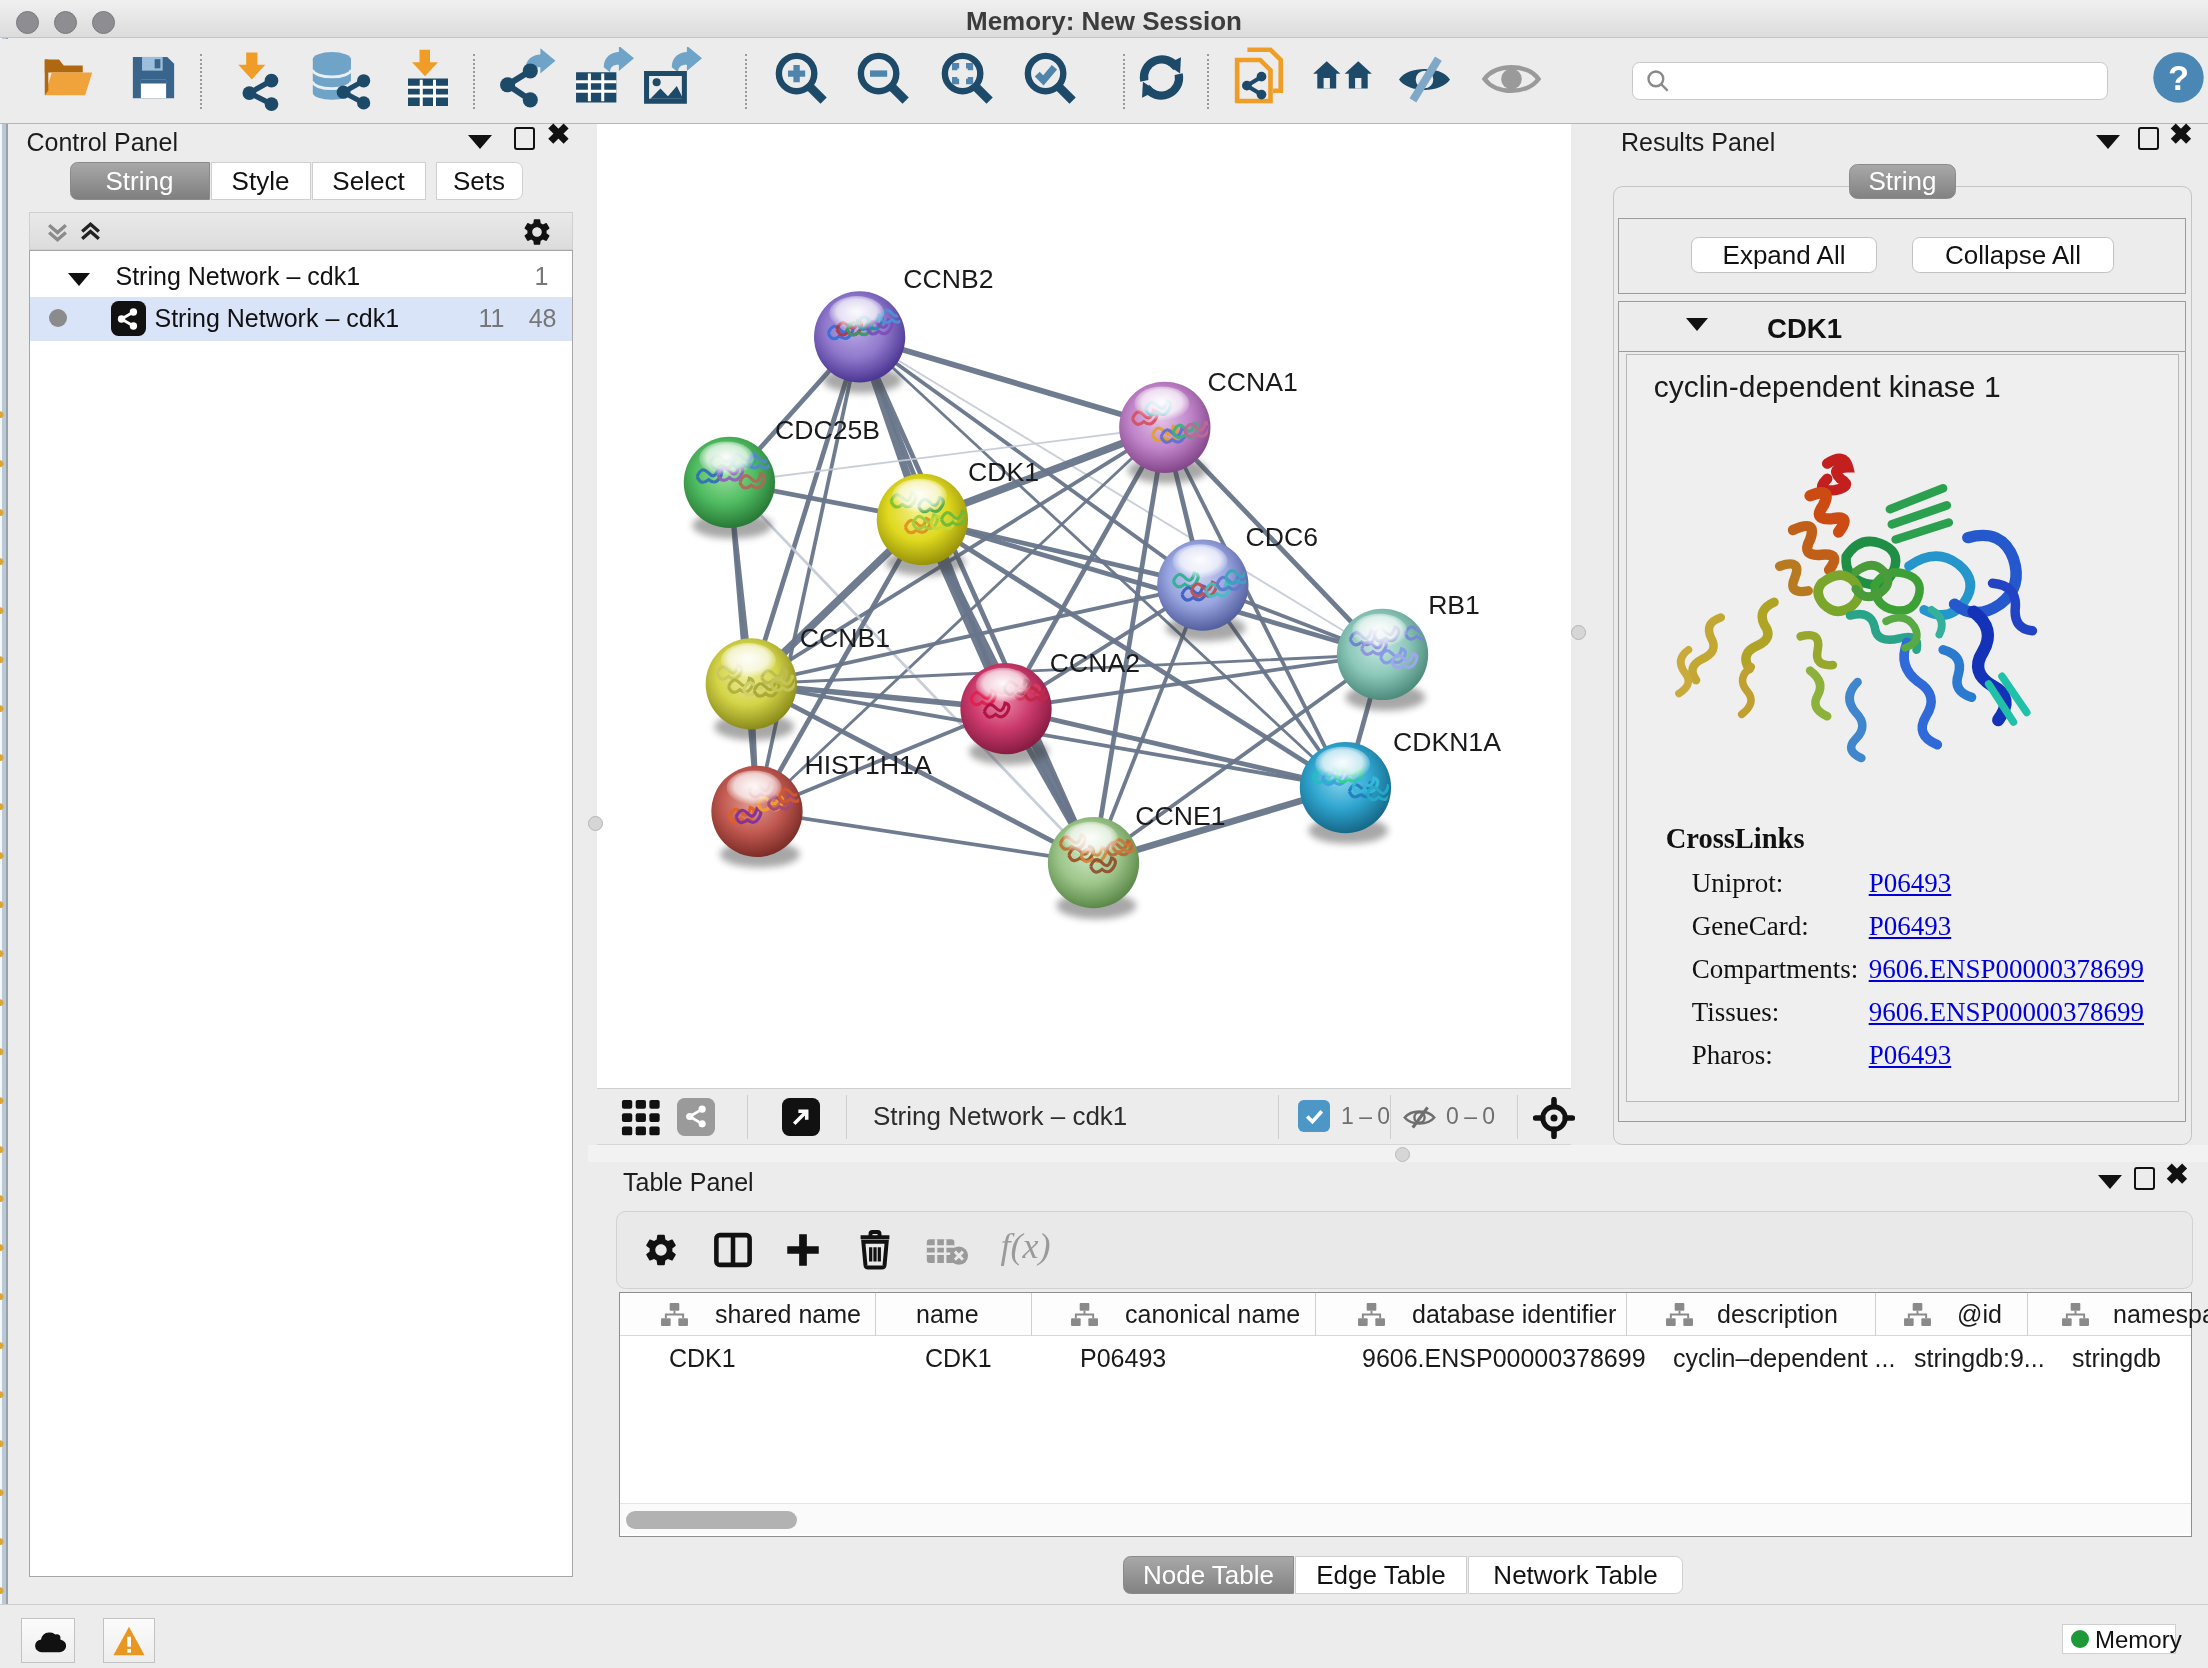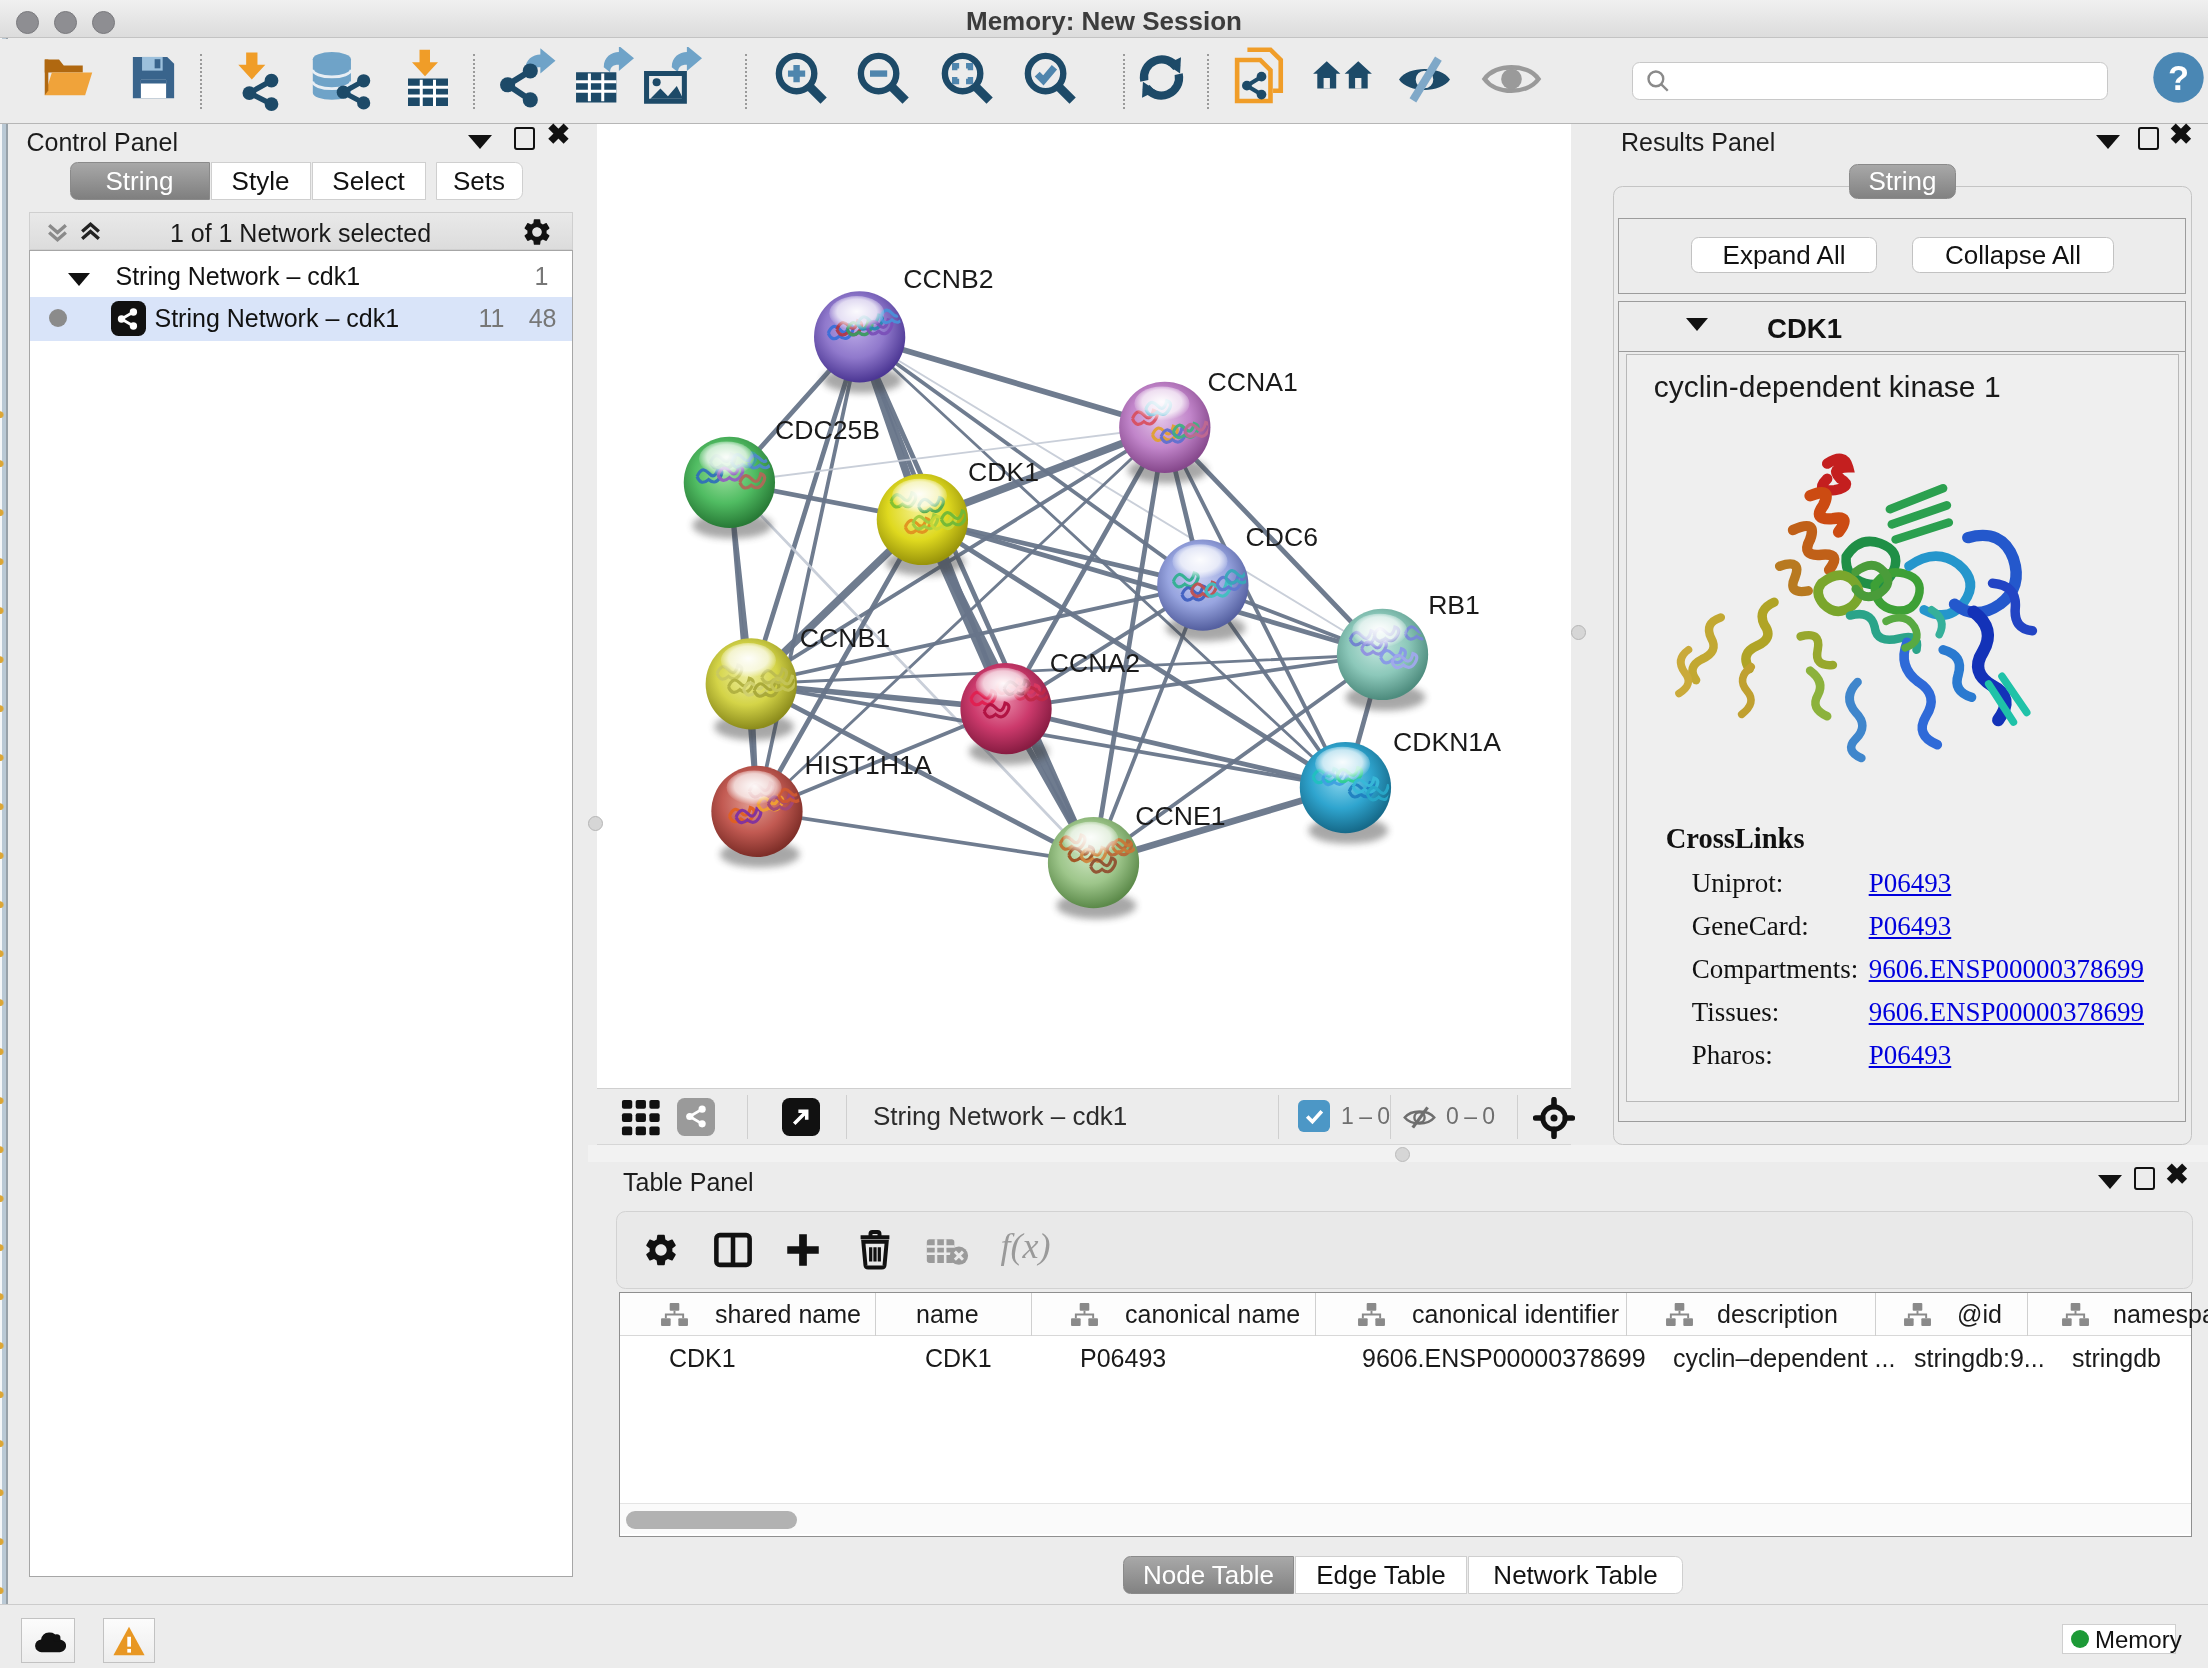--- a/index.html
+++ b/index.html
@@ -215,21 +215,20 @@
     <div class="tabbtn" style="left:426px;width:87px;border-radius:0 7.6px 7.6px 0;">Sets</div>
     <div id="cpbar">
       <svg width="25" height="25" viewBox="0 0 24 24" style="position:absolute;left:15px;top:6.7px;">
         <path d="M4 5 L12 12 L20 5" fill="none" stroke="#8a8a8a" stroke-width="3.2"></path>
         <path d="M4 12 L12 19 L20 12" fill="none" stroke="#8a8a8a" stroke-width="3.2"></path>
       </svg>
       <svg width="25" height="25" viewBox="0 0 24 24" style="position:absolute;left:48px;top:6.7px;">
         <path d="M4 11 L12 4 L20 11" fill="none" stroke="#222" stroke-width="3.2"></path>
         <path d="M4 18 L12 11 L20 18" fill="none" stroke="#222" stroke-width="3.2"></path>
       </svg>
-      <div style="position:absolute;left:0;top:5.7px;width:100%;text-align:center;font-size:25px;color:#1a1a1a;">1 of 1 Network selected</div>
       <svg width="32" height="32" viewBox="0 0 24 24" style="position:absolute;left:491px;top:2.9px;">
         <path fill="#111" d="M19.14 12.94c.04-.3.06-.61.06-.94 0-.32-.02-.64-.07-.94l2.03-1.58c.18-.14.23-.41.12-.61l-1.92-3.32c-.12-.22-.37-.29-.59-.22l-2.39.96c-.5-.38-1.03-.7-1.62-.94l-.36-2.54c-.04-.24-.24-.41-.48-.41h-3.84c-.24 0-.43.17-.47.41l-.36 2.54c-.59.24-1.13.57-1.62.94l-2.39-.96c-.22-.08-.47 0-.59.22L2.74 8.87c-.12.21-.08.47.12.61l2.03 1.58c-.05.3-.09.63-.09.94s.02.64.07.94l-2.03 1.58c-.18.14-.23.41-.12.61l1.92 3.32c.12.22.37.29.59.22l2.39-.96c.5.38 1.03.7 1.62.94l.36 2.54c.05.24.24.41.48.41h3.84c.24 0 .44-.17.47-.41l.36-2.54c.59-.24 1.13-.56 1.62-.94l2.39.96c.22.08.47 0 .59-.22l1.92-3.32c.12-.22.07-.47-.12-.61l-2.01-1.58zM12 15.6c-1.98 0-3.6-1.62-3.6-3.6s1.62-3.6 3.6-3.6 3.6 1.62 3.6 3.6-1.62 3.6-3.6 3.6z"></path>
       </svg>
     </div>
     <div id="cplist">
       <div style="position:absolute;left:38px;top:21px;"><span class="tri" style="border-left-width:11.4px;border-right-width:11.4px;border-top-width:13.3px;"></span></div>
       <div style="position:absolute;left:86px;top:11.4px;font-size:25px;color:#111;">String Network – cdk1</div>
       <div style="position:absolute;right:23px;top:11.4px;font-size:25px;color:#777;">1</div>
       <div style="position:absolute;left:0;top:46px;width:100%;height:44px;background:#d9e4f9;">
         <div style="position:absolute;left:19px;top:12.4px;width:18px;height:18px;border-radius:50%;background:#8b8b8b;"></div>
@@ -752,21 +751,21 @@
       </svg>
         <div class="htxt" style="left:505px;">canonical name</div>
       <svg style="position:absolute;top:8.6px;left:738px;" width="27" height="25" viewBox="0 0 28 26">
         <g fill="#8a8a8a">
             <rect x="9" y="1" width="10" height="8" rx="1"></rect>
             <rect x="0" y="17" width="10" height="8" rx="1"></rect>
             <rect x="18" y="17" width="10" height="8" rx="1"></rect>
           </g>
         <path d="M14 9 v4 M5 17 v-4 h18 v4" fill="none" stroke="#8a8a8a" stroke-width="2"></path>
       </svg>
-        <div class="htxt" style="left:792px;">canonical identifier</div>
+        <div class="htxt" style="left:792px;">database identifier</div>
       <svg style="position:absolute;top:8.6px;left:1046px;" width="27" height="25" viewBox="0 0 28 26">
         <g fill="#8a8a8a">
             <rect x="9" y="1" width="10" height="8" rx="1"></rect>
             <rect x="0" y="17" width="10" height="8" rx="1"></rect>
             <rect x="18" y="17" width="10" height="8" rx="1"></rect>
           </g>
         <path d="M14 9 v4 M5 17 v-4 h18 v4" fill="none" stroke="#8a8a8a" stroke-width="2"></path>
       </svg>
         <div class="htxt" style="left:1097px;">description</div>
       <svg style="position:absolute;top:8.6px;left:1284px;" width="27" height="25" viewBox="0 0 28 26">

